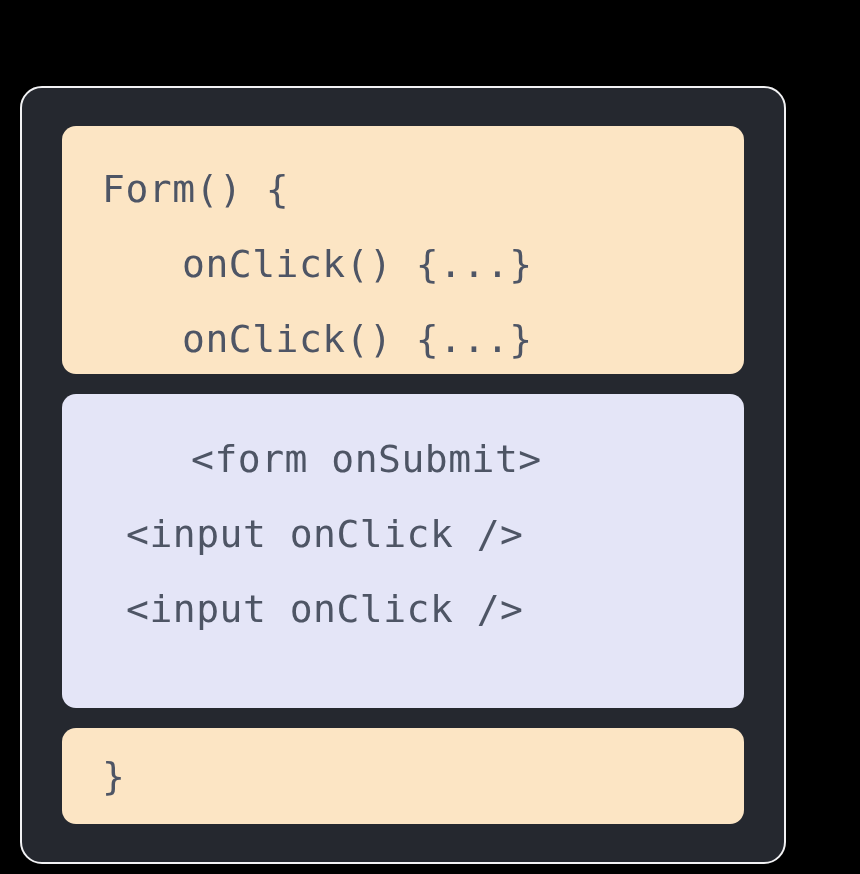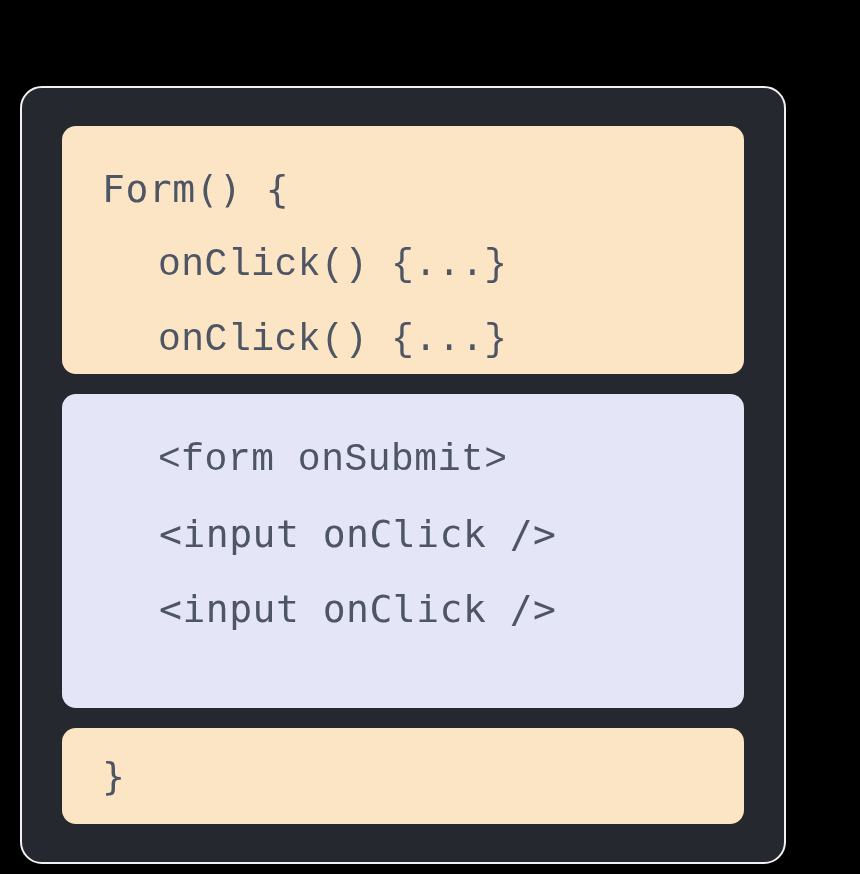--- a/index.html
+++ b/index.html
@@ -51,25 +51,25 @@
 
   .code-line {
     color: #4E5565;
     font-family: "DejaVu Sans Mono", "Liberation Mono", monospace;
     font-size: 38px;
     line-height: 75px;
     letter-spacing: 0.5px;
     white-space: pre;
     padding-left: 40px;
   }
-  .indent-1 { padding-left: 96px; font-family: Liberation Mono, monospace; }
-  .indent-2 { padding-left: 97px; }
+  .indent-1 { padding-left: 120px; }
+  .indent-2 { padding-left: 64px; }
 
   #card-component-body .code-line:first-child { margin-top: 4px; }
-  #card-markup .code-line:first-child { margin-top: 6px; }
+  #card-markup .code-line:first-child { margin-top: 6px; margin-left: 9px; }
   #card-closing-brace .code-line { line-height: 52px; }
 </style>
 </head>
 <body>
 
 <div id="stage">
 
   <div id="component-shell">
 
     <div class="code-card peach" id="card-component-body">

